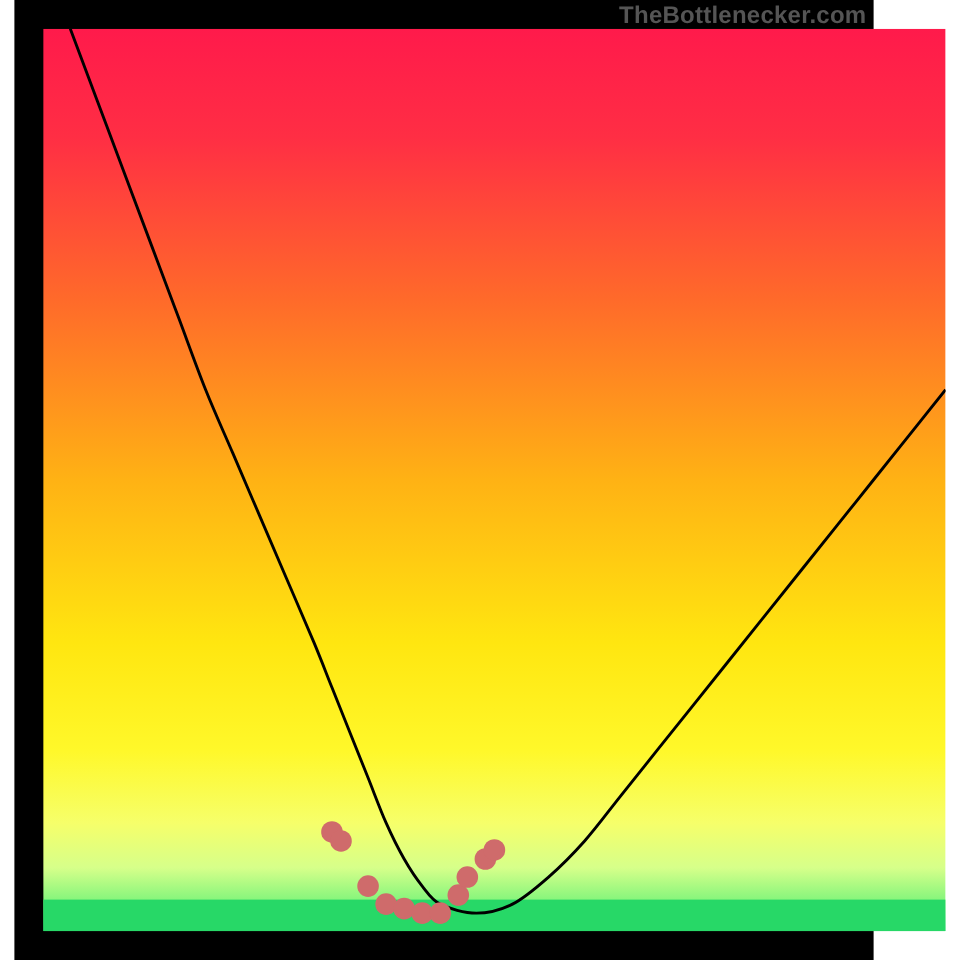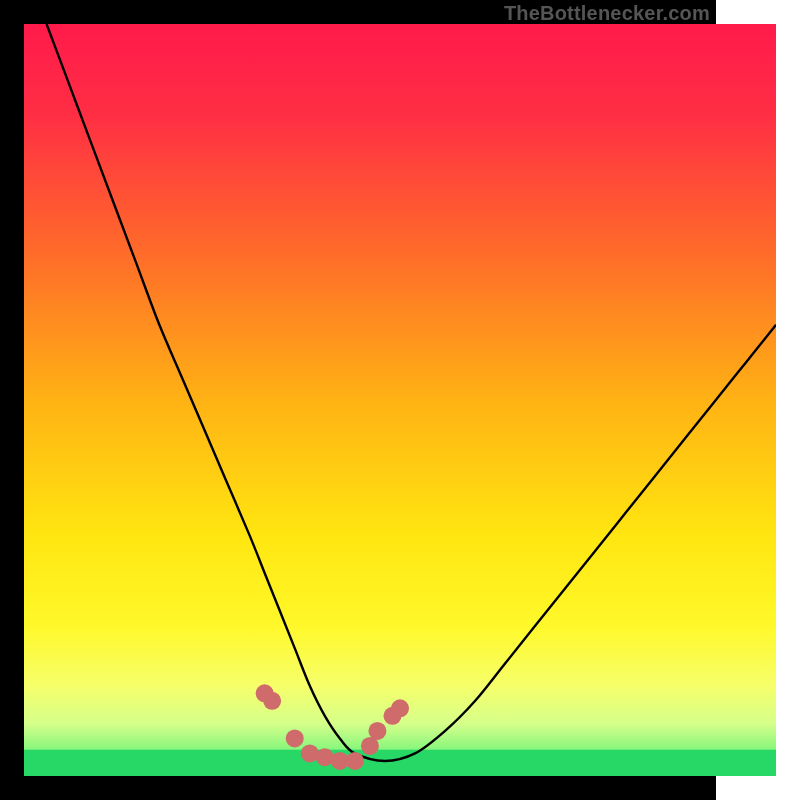--- a/index.html
+++ b/index.html
@@ -1,16 +1,16 @@
 <!DOCTYPE html>
 <html><head>
 <meta charset="utf-8">
 <style>
   html,body{margin:0;padding:0;width:800px;height:800px;overflow:hidden;font-family:Arial,Helvetica,sans-serif;}
-  #stage{position:relative;width:716px;height:800px;background:#000;}
+  #stage{position:relative;width:716px;height:800px;background:#000;margin-left:12px;}
   #plot{position:absolute;left:24px;top:24px;width:752px;height:752px;}
   #attrib{position:absolute;top:2px;right:6px;font-size:20px;font-weight:600;color:#555;letter-spacing:0.2px;}
   svg{display:block;}
 </style>
 </head>
 <body>
 
 <div id="stage" style="background: rgb(0, 0, 0);">
   <div id="attrib">TheBottlenecker.com</div>
   <div id="plot">

